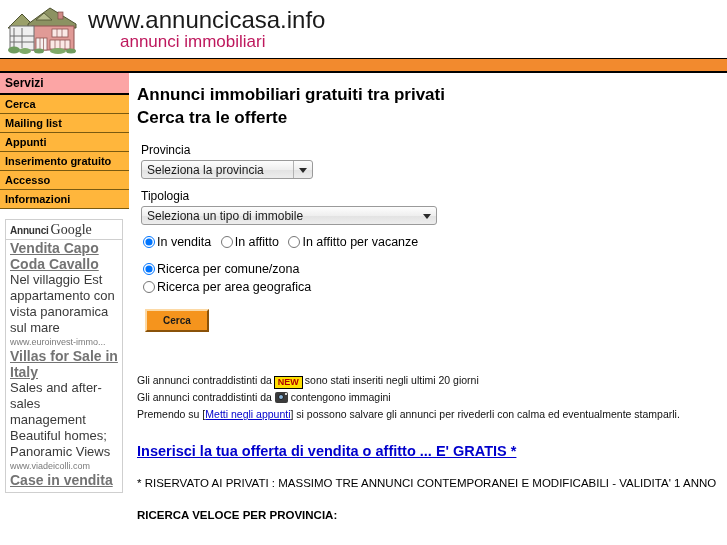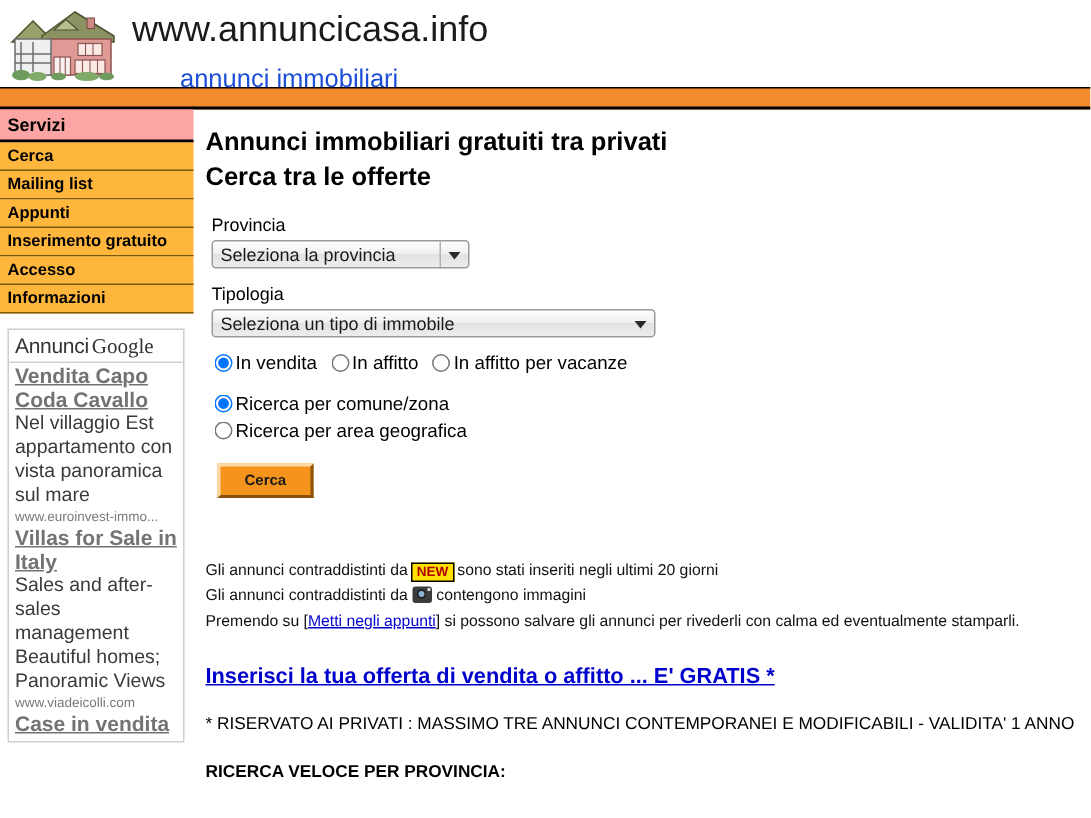--- a/index.html
+++ b/index.html
@@ -35,23 +35,22 @@
     font-size: 24px;
     color: #1a1a1a;
     letter-spacing: 0px;
     white-space: nowrap;
   }
   #site-subtitle {
     position: absolute;
     left: 120px;
     top: 32px;
     font-size: 17px;
-    color: #1d4ed8;
+    color: #be185d;
     white-space: nowrap;
-    margin-top: 11px;
   }
   #orange-bar {
     height: 15px;
     background: #f28a2e;
     border-top: 1px solid #000;
     border-bottom: 2px solid #000;
     box-sizing: border-box;
   }
   
   #body-wrap {
@@ -94,23 +93,24 @@
     padding: 0 0 4px 0;
     width: 118px;
     box-sizing: border-box;
   }
   #ads-head {
     border-bottom: 1px solid #cfcfcf;
     padding: 2px 4px 1px 4px;
     white-space: nowrap;
   }
   .ads-head-annunci {
-    font-size: 14px;
+    font-size: 10px;
     color: #333;
     letter-spacing: -0.2px;
+    font-weight: bold;
   }
   .ads-head-google {
     font-family: "Liberation Serif", serif;
     font-size: 14px;
     color: #333;
     margin-left: 2px;
   }
   .ad-unit { padding: 0 4px; }
   .ad-title {
     color: #737373;

